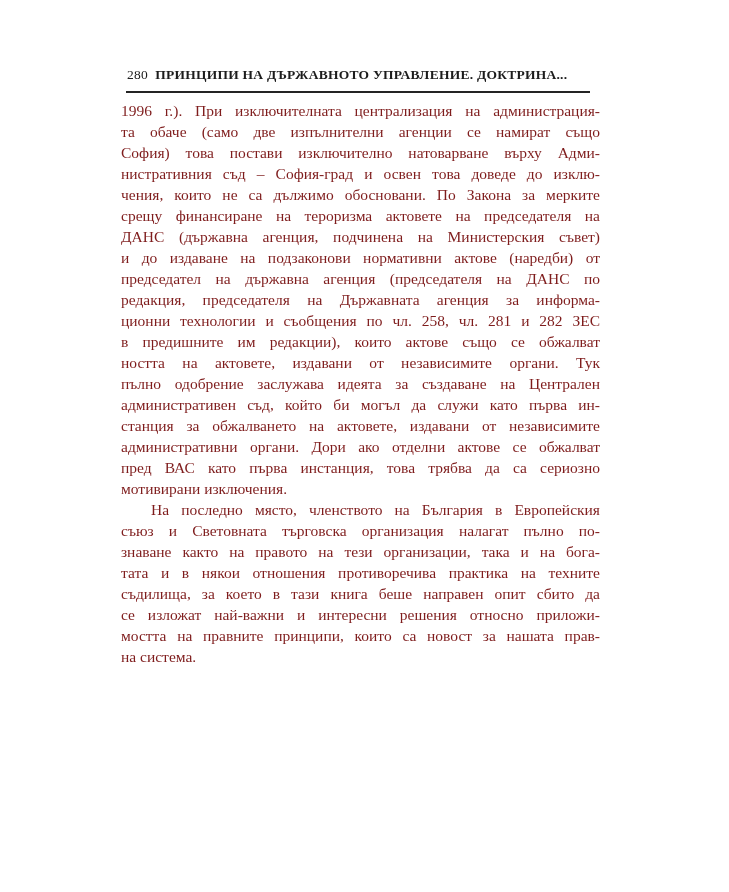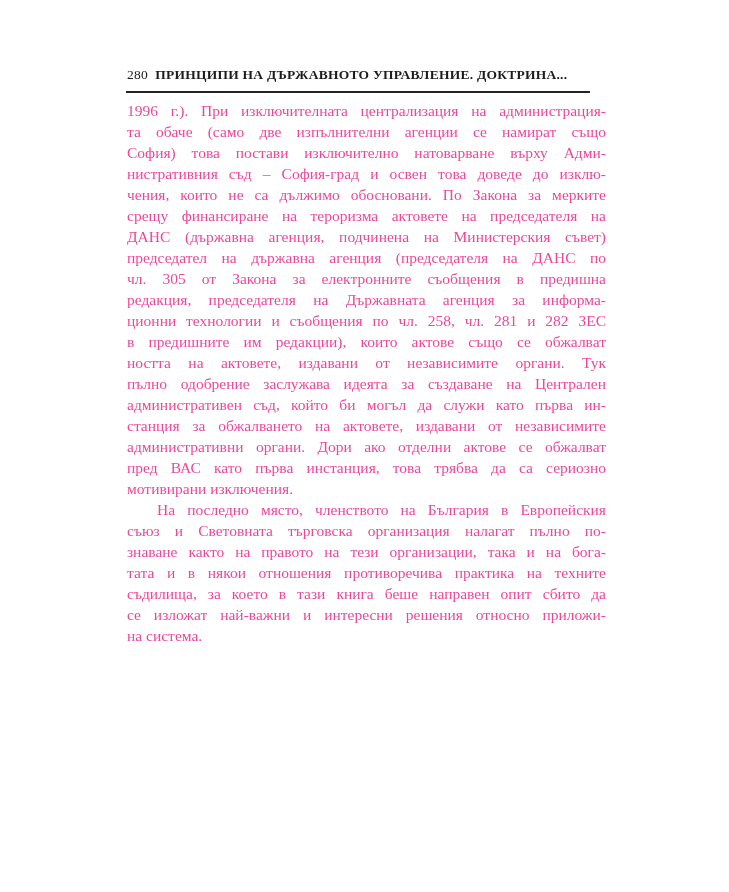--- a/index.html
+++ b/index.html
@@ -38,26 +38,26 @@
   .header-rule {
     position: absolute;
     left: 126px;
     top: 91px;
     width: 464px;
     height: 2px;
     background: #242424;
   }
   .document-body {
     position: absolute;
-    left: 127px;
+    left: 121px;
     top: 100px;
     width: 479px;
     font-size: 15.5px;
     line-height: 21px;
-    color: #ec4899;
+    color: #7f1d1d;
   }
   .paragraph { margin: 0; }
   .line {
     text-align: justify;
     text-align-last: justify;
     white-space: normal;
   }
   .line.last {
     text-align: left;
     text-align-last: left;
@@ -80,39 +80,40 @@
 
   <div class="document-body">
       <div class="paragraph">
         <div class="line">1996 г.). При изключителната централизация на администрация-</div>
         <div class="line">та обаче (само две изпълнителни агенции се намират също</div>
         <div class="line">София) това постави изключително натоварване върху Адми-</div>
         <div class="line">нистративния съд – София-град и освен това доведе до изклю-</div>
         <div class="line">чения, които не са дължимо обосновани. По Закона за мерките</div>
         <div class="line">срещу финансиране на тероризма актовете на председателя на</div>
         <div class="line">ДАНС (държавна агенция, подчинена на Министерския съвет)</div>
+        <div class="line">и до издаване на подзаконови нормативни актове (наредби) от</div>
         <div class="line">председател на държавна агенция (председателя на ДАНС по</div>
-        <div class="line">чл. 305 от Закона за електронните съобщения в предишна</div>
         <div class="line">редакция, председателя на Държавната агенция за информа-</div>
         <div class="line">ционни технологии и съобщения по чл. 258, чл. 281 и 282 ЗЕС</div>
         <div class="line">в предишните им редакции), които актове също се обжалват</div>
       </div>
       <div class="paragraph">
         <div class="line">ността на актовете, издавани от независимите органи. Тук</div>
         <div class="line">пълно одобрение заслужава идеята за създаване на Централен</div>
         <div class="line">административен съд, който би могъл да служи като първа ин-</div>
         <div class="line">станция за обжалването на актовете, издавани от независимите</div>
         <div class="line">административни органи. Дори ако отделни актове се обжалват</div>
         <div class="line">пред ВАС като първа инстанция, това трябва да са сериозно</div>
         <div class="line last">мотивирани изключения.</div>
       </div>
       <div class="paragraph">
         <div class="line first">На последно място, членството на България в Европейския</div>
         <div class="line">съюз и Световната търговска организация налагат пълно по-</div>
         <div class="line">знаване както на правото на тези организации, така и на бога-</div>
         <div class="line">тата и в някои отношения противоречива практика на техните</div>
         <div class="line">съдилища, за което в тази книга беше направен опит сбито да</div>
         <div class="line">се изложат най-важни и интересни решения относно приложи-</div>
+        <div class="line">мостта на правните принципи, които са новост за нашата прав-</div>
         <div class="line last">на система.</div>
       </div>
     </div>
 
 </div>
 
 </body></html>

